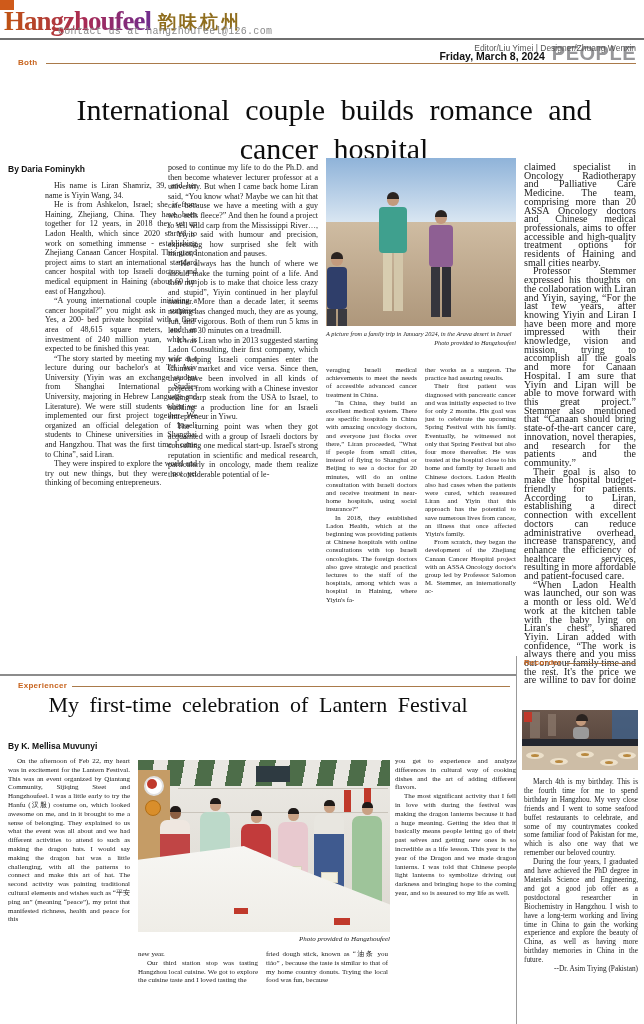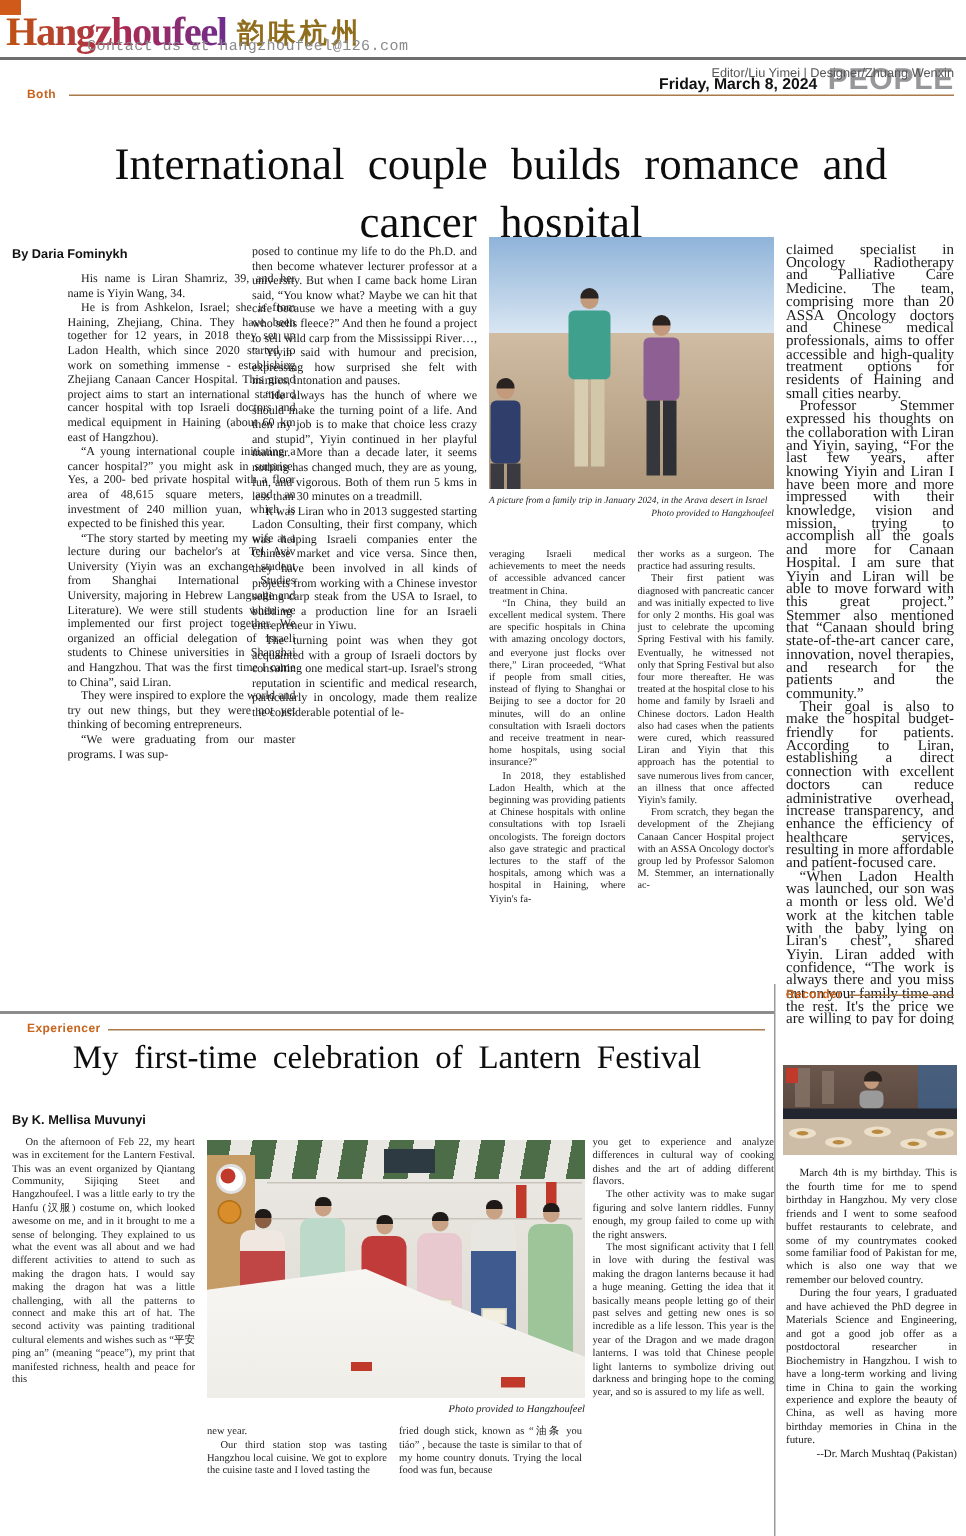--- a/index.html
+++ b/index.html
@@ -107,21 +107,20 @@
   <h1 class="abs headline1" style="margin:12px;font-weight:500;">International couple builds romance and cancer hospital</h1>
 
   <div class="abs byline sans" style="left:8px;top:164px;">By Daria Fominykh</div>
 
   <div class="abs coltext f8" style="left:8px;top:181px;width:152px;height:502px;margin-left:37px;">
       <p>His name is Liran Shamriz, 39, and her name is Yiyin Wang, 34.</p>
       <p>He is from Ashkelon, Israel; she is from Haining, Zhejiang, China. They have been together for 12 years, in 2018 they set up Ladon Health, which since 2020 started to work on something immense - establishing Zhejiang Canaan Cancer Hospital. This grand project aims to start an international standard cancer hospital with top Israeli doctors and medical equipment in Haining (about 60 km east of Hangzhou).</p>
       <p>“A young international couple initiating a cancer hospital?” you might ask in surprise. Yes, a 200- bed private hospital with a floor area of 48,615 square meters, and an investment of 240 million yuan, which is expected to be finished this year.</p>
       <p>“The story started by meeting my wife at a lecture during our bachelor's at Tel Aviv University (Yiyin was an exchange student from Shanghai International Studies University, majoring in Hebrew Language and Literature). We were still students when we implemented our first project together. We organized an official delegation of Israeli students to Chinese universities in Shanghai and Hangzhou. That was the first time I came to China”, said Liran.</p>
       <p>They were inspired to explore the world and try out new things, but they were not yet thinking of becoming entrepreneurs.</p>
-      <p>“We were graduating from our master programs. I was sup-</p>
     </div>
   <div class="abs coltext f8" data-cont="1" style="left:168px;top:163px;width:150px;height:520px;">
       <p>posed to continue my life to do the Ph.D. and then become whatever lecturer professor at a university. But when I came back home Liran said, “You know what? Maybe we can hit that cafe because we have a meeting with a guy who sells fleece?” And then he found a project to sell wild carp from the Mississippi River…, ” Yiyin said with humour and precision, expressing how surprised she felt with mimics, intonation and pauses.</p>
       <p>“He always has the hunch of where we should make the turning point of a life. And then my job is to make that choice less crazy and stupid”, Yiyin continued in her playful manner. More than a decade later, it seems nothing has changed much, they are as young, fun, and vigorous. Both of them run 5 kms in less than 30 minutes on a treadmill.</p>
       <p>It was Liran who in 2013 suggested starting Ladon Consulting, their first company, which was helping Israeli companies enter the Chinese market and vice versa. Since then, they have been involved in all kinds of projects from working with a Chinese investor selling carp steak from the USA to Israel, to building a production line for an Israeli entrepreneur in Yiwu.</p>
       <p>The turning point was when they got acquainted with a group of Israeli doctors by consulting one medical start-up. Israel's strong reputation in scientific and medical research, particularly in oncology, made them realize the considerable potential of le-</p>
     </div>
 
   <div class="photo desert" style="left:326px;top:158px;width:190px;height:168px;">
     <div class="sky"></div>
@@ -230,21 +229,20 @@
 
   <div class="abs coltext f70" data-cont="1" style="left:138px;top:950px;width:120px;height:74px;">
       <p>new year.</p>
       <p>Our third station stop was tasting Hangzhou local cuisine. We got to explore the cuisine taste and I loved tasting the</p>
     </div>
   <div class="abs coltext f70" data-cont="1" style="left:266px;top:950px;width:122px;height:74px;">
       <p>fried dough stick, known as “油条 you tiáo” , because the taste is similar to that of my home country donuts. Trying the local food was fun, because</p>
     </div>
   <div class="abs coltext f70" data-cont="1" style="left:395px;top:757px;width:121px;height:267px;">
       <p>you get to experience and analyze differences in cultural way of cooking dishes and the art of adding different flavors.</p>
-      <p>The other activity was to make sugar figuring and solve lantern riddles. Funny enough, my group failed to come up with the right answers.</p>
       <p>The most significant activity that I fell in love with during the festival was making the dragon lanterns because it had a huge meaning. Getting the idea that it basically means people letting go of their past selves and getting new ones is so incredible as a life lesson. This year is the year of the Dragon and we made dragon lanterns. I was told that Chinese people light lanterns to symbolize driving out darkness and bringing hope to the coming year, and so is assured to my life as well.</p>
     </div>
 
   <div class="abs vdivider" style="left:516px;top:656px;height:368px;"></div>
   <div class="abs sec-label sans" style="left:524px;top:658px;">Recorder</div>
   <div class="abs sec-rule" style="left:566px;top:663px;width:70px;"></div>
 
   <div class="photo bday" style="left:522px;top:710px;width:116px;height:60px;">
     <div class="lightshelf" style="left:8px;top:2px;width:10px;height:26px;"></div>
     <div class="lightshelf" style="left:26px;top:4px;width:8px;height:22px;"></div>
@@ -259,16 +257,16 @@
     <div class="plate" style="left:4px;top:42px;"></div>
     <div class="plate" style="left:28px;top:48px;"></div>
     <div class="plate" style="left:54px;top:41px;"></div>
     <div class="plate" style="left:78px;top:49px;"></div>
     <div class="plate" style="left:96px;top:42px;"></div>
   </div>
 
   <div class="abs coltext f73 recorder-text" style="left:524px;top:778px;width:114px;height:240px;">
       <p>March 4th is my birthday. This is the fourth time for me to spend birthday in Hangzhou. My very close friends and I went to some seafood buffet restaurants to celebrate, and some of my countrymates cooked some familiar food of Pakistan for me, which is also one way that we remember our beloved country.</p>
       <p>During the four years, I graduated and have achieved the PhD degree in Materials Science and Engineering, and got a good job offer as a postdoctoral researcher in Biochemistry in Hangzhou. I wish to have a long-term working and living time in China to gain the working experience and explore the beauty of China, as well as having more birthday memories in China in the future.</p>
-      <p>--Dr. March Mushtaq (Pakistan)</p>
+      <p>--Dr. Asim Trying (Pakistan)</p>
     </div>
 
 </div>
 
 </body></html>

